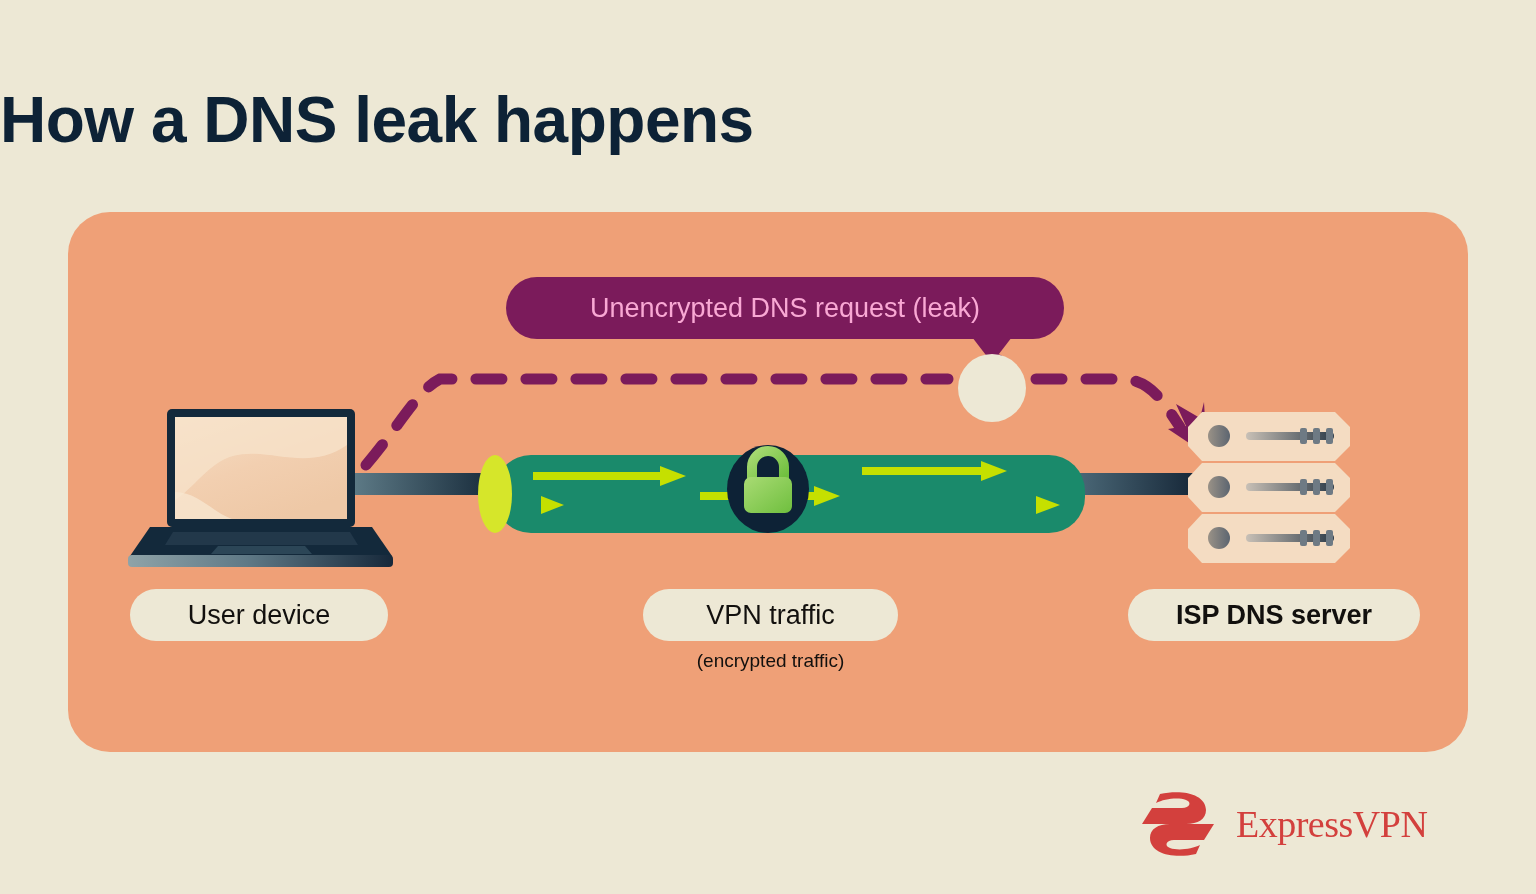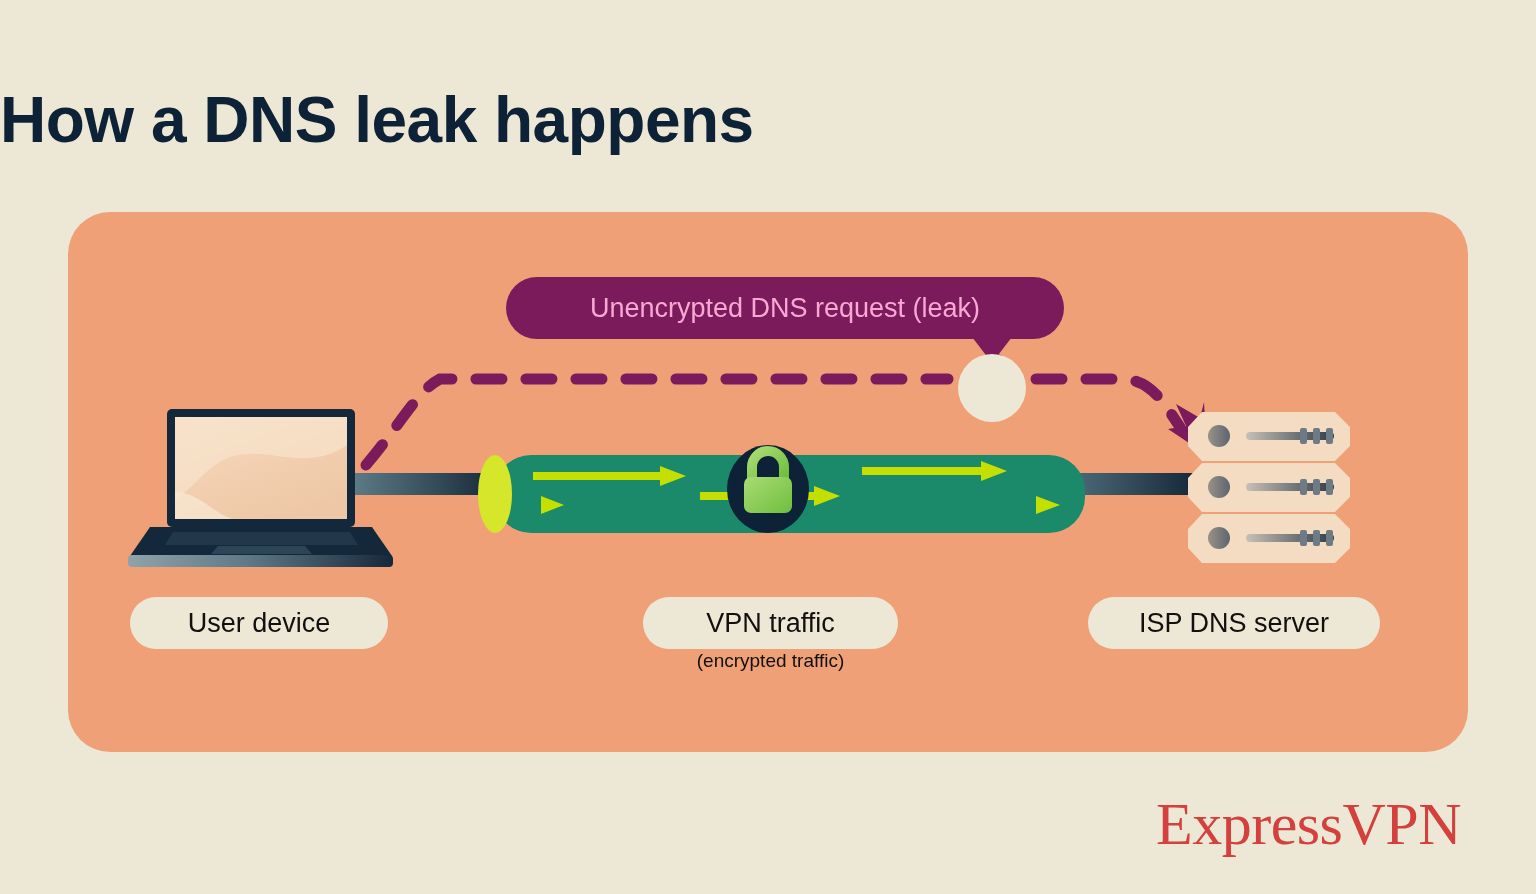--- a/index.html
+++ b/index.html
@@ -92,30 +92,29 @@
   .label-pill {
     position: absolute;
     height: 52px;
     background: #EDE8D5;
     border-radius: 26px;
     display: flex;
     align-items: center;
     justify-content: center;
     padding: 0 30px;
     box-sizing: border-box;
-    margin-top: 8px;
   }
   .label-pill .txt {
     color: #12100E;
     font-size: 27px;
     white-space: nowrap;
   }
   #label-user-device { left: 130px; top: 589px; width: 258px; }
   #label-vpn-tunnel  { left: 643px; top: 589px; width: 255px; }
-  #label-isp-server  { left: 1088px; top: 589px; width: 292px; }
+  #label-isp-server  { left: 1128px; top: 589px; width: 292px; font-weight: bold; }
 
   #subnote-encrypted {
     position: absolute;
     left: 643px;
     top: 650px;
     width: 255px;
     text-align: center;
     font-size: 19px;
     color: #12100E;
     white-space: nowrap;
@@ -126,23 +125,23 @@
     position: absolute;
     left: 1130px;
     top: 788px;
     width: 330px;
     height: 72px;
     display: flex;
     align-items: center;
   }
   #brand-wordmark {
     font-family: "Liberation Serif", serif;
-    font-size: 60px;
+    font-size: 38px;
     color: #D3403D;
-    margin-left: 26px;
+    margin-left: 10px;
     line-height: 1;
     letter-spacing: -0.5px;
   }
 </style>
 </head>
 <body>
 
 <div id="page-title">How a DNS leak happens</div>
 
 <div id="panel"></div>

